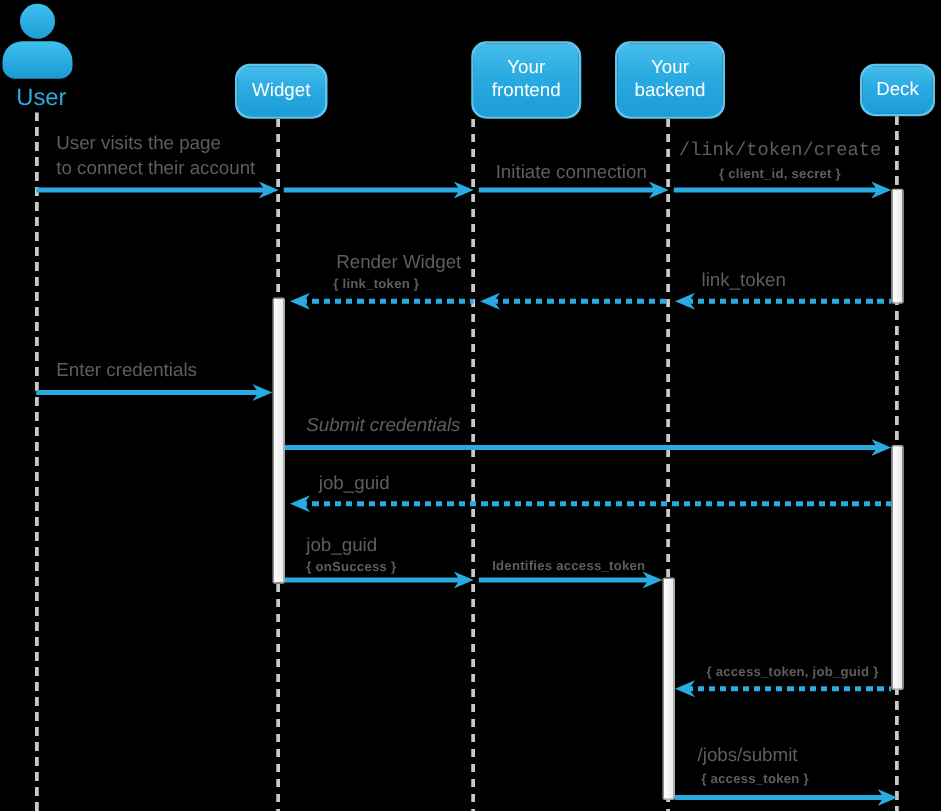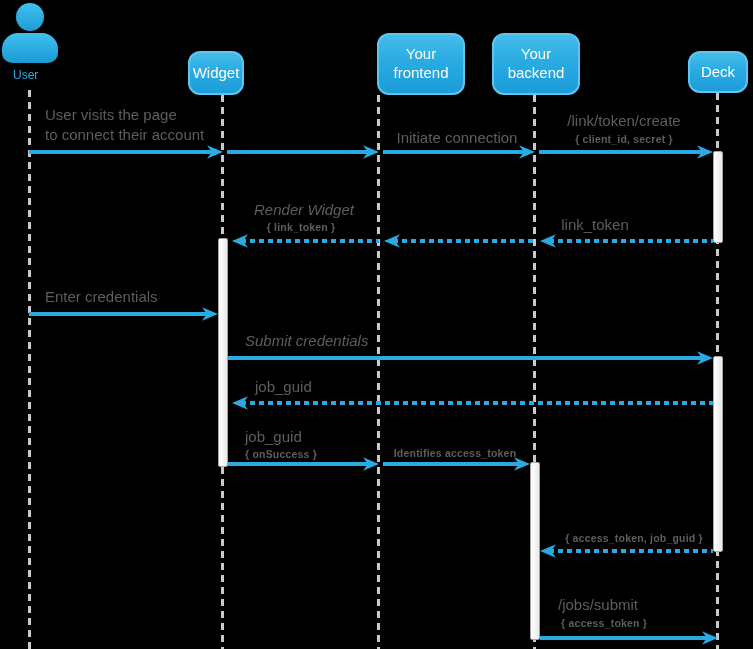--- a/index.html
+++ b/index.html
@@ -53,34 +53,34 @@
   .lbl{position:absolute;color:var(--label);font-size:15px;white-space:nowrap;}
   .lbl.ctr{text-align:center;}
   .lbl.sub{font-size:10.5px;font-weight:bold;letter-spacing:.2px;}
   .lbl .ln{display:block;line-height:20px;}
   
   .u-head{position:absolute;left:16px;top:3px;width:28px;height:28px;border-radius:50%;
     background:linear-gradient(180deg,#3fc0ee,#1e9dd8);}
   .u-body{position:absolute;left:2px;top:33px;width:56px;height:30px;
     border-radius:16px 16px 10px 10px;
     background:linear-gradient(180deg,#3fc0ee,#1b99d4);}
-  .actor-label{position:absolute;left:13px;top:68px;color:var(--accent);font-size:12px;}
+  .actor-label{position:absolute;left:13px;top:68px;color:var(--accent);font-size:19px;}
 </style>
 </head>
 <body>
 
 <div id="stage">
 
   <div>
     <div class="u-head"></div>
     <div class="u-body"></div>
     <div class="actor-label">User</div>
   </div>
 
-  <div class="pbox" style="left:188px;top:51px;width:56px;height:44px;">
+  <div class="pbox" style="left:188px;top:51px;width:74px;height:44px;">
       <span>Widget</span>
     </div>
   <div class="pbox" style="left:333px;top:33px;width:88px;height:62px;margin-left:44px;">
       <span>Your frontend</span>
     </div>
   <div class="pbox" style="left:688px;top:51px;width:60px;height:42px;">
       <span>Deck</span>
     </div>
   <div class="pbox" style="left:492px;top:33px;width:88px;height:62px;">
       <span>Your backend</span>
@@ -112,37 +112,37 @@
   <div class="seg r" style="left:539px;top:145px;width:174px;">
       <div class="line"></div>
       <div class="head"></div>
     </div>
 
   <div class="lbl" style="left:45px;top:105px;">
     <span class="ln">User visits the page</span>
     <span class="ln">to connect their account</span>
   </div>
   <div class="lbl ctr" style="left:379px;top:129px;width:156px;">Initiate connection</div>
-  <div class="lbl ctr" style="left:535px;top:112px;width:178px;">/link/token/create</div>
+  <div class="lbl ctr" style="left:535px;top:112px;width:178px;font-family:Liberation Mono, monospace;">/link/token/create</div>
   <div class="lbl ctr sub" style="left:535px;top:133px;width:178px;">{ client_id, secret }</div>
 
   <div class="seg l" style="left:540px;top:234px;width:173px;">
       <div class="line dash"></div>
       <div class="head"></div>
     </div>
   <div class="seg l" style="left:384px;top:234px;width:151px;">
       <div class="line dash"></div>
       <div class="head"></div>
     </div>
   <div class="seg l" style="left:232px;top:234px;width:147px;">
       <div class="line dash"></div>
       <div class="head"></div>
     </div>
 
-  <div class="lbl ctr" style="left:226px;top:201px;width:156px;font-style:italic;">Render Widget</div>
+  <div class="lbl ctr" style="left:241px;top:201px;width:156px;">Render Widget</div>
   <div class="lbl ctr sub" style="left:223px;top:221px;width:156px;">{ link_token }</div>
   <div class="lbl ctr" style="left:517px;top:216px;width:156px;">link_token</div>
 
   <div class="seg r" style="left:29px;top:307px;width:189px;">
       <div class="line"></div>
       <div class="head"></div>
     </div>
   <div class="lbl" style="left:45px;top:288px;">Enter credentials</div>
 
   <div class="seg r" style="left:228px;top:351px;width:485px;">

